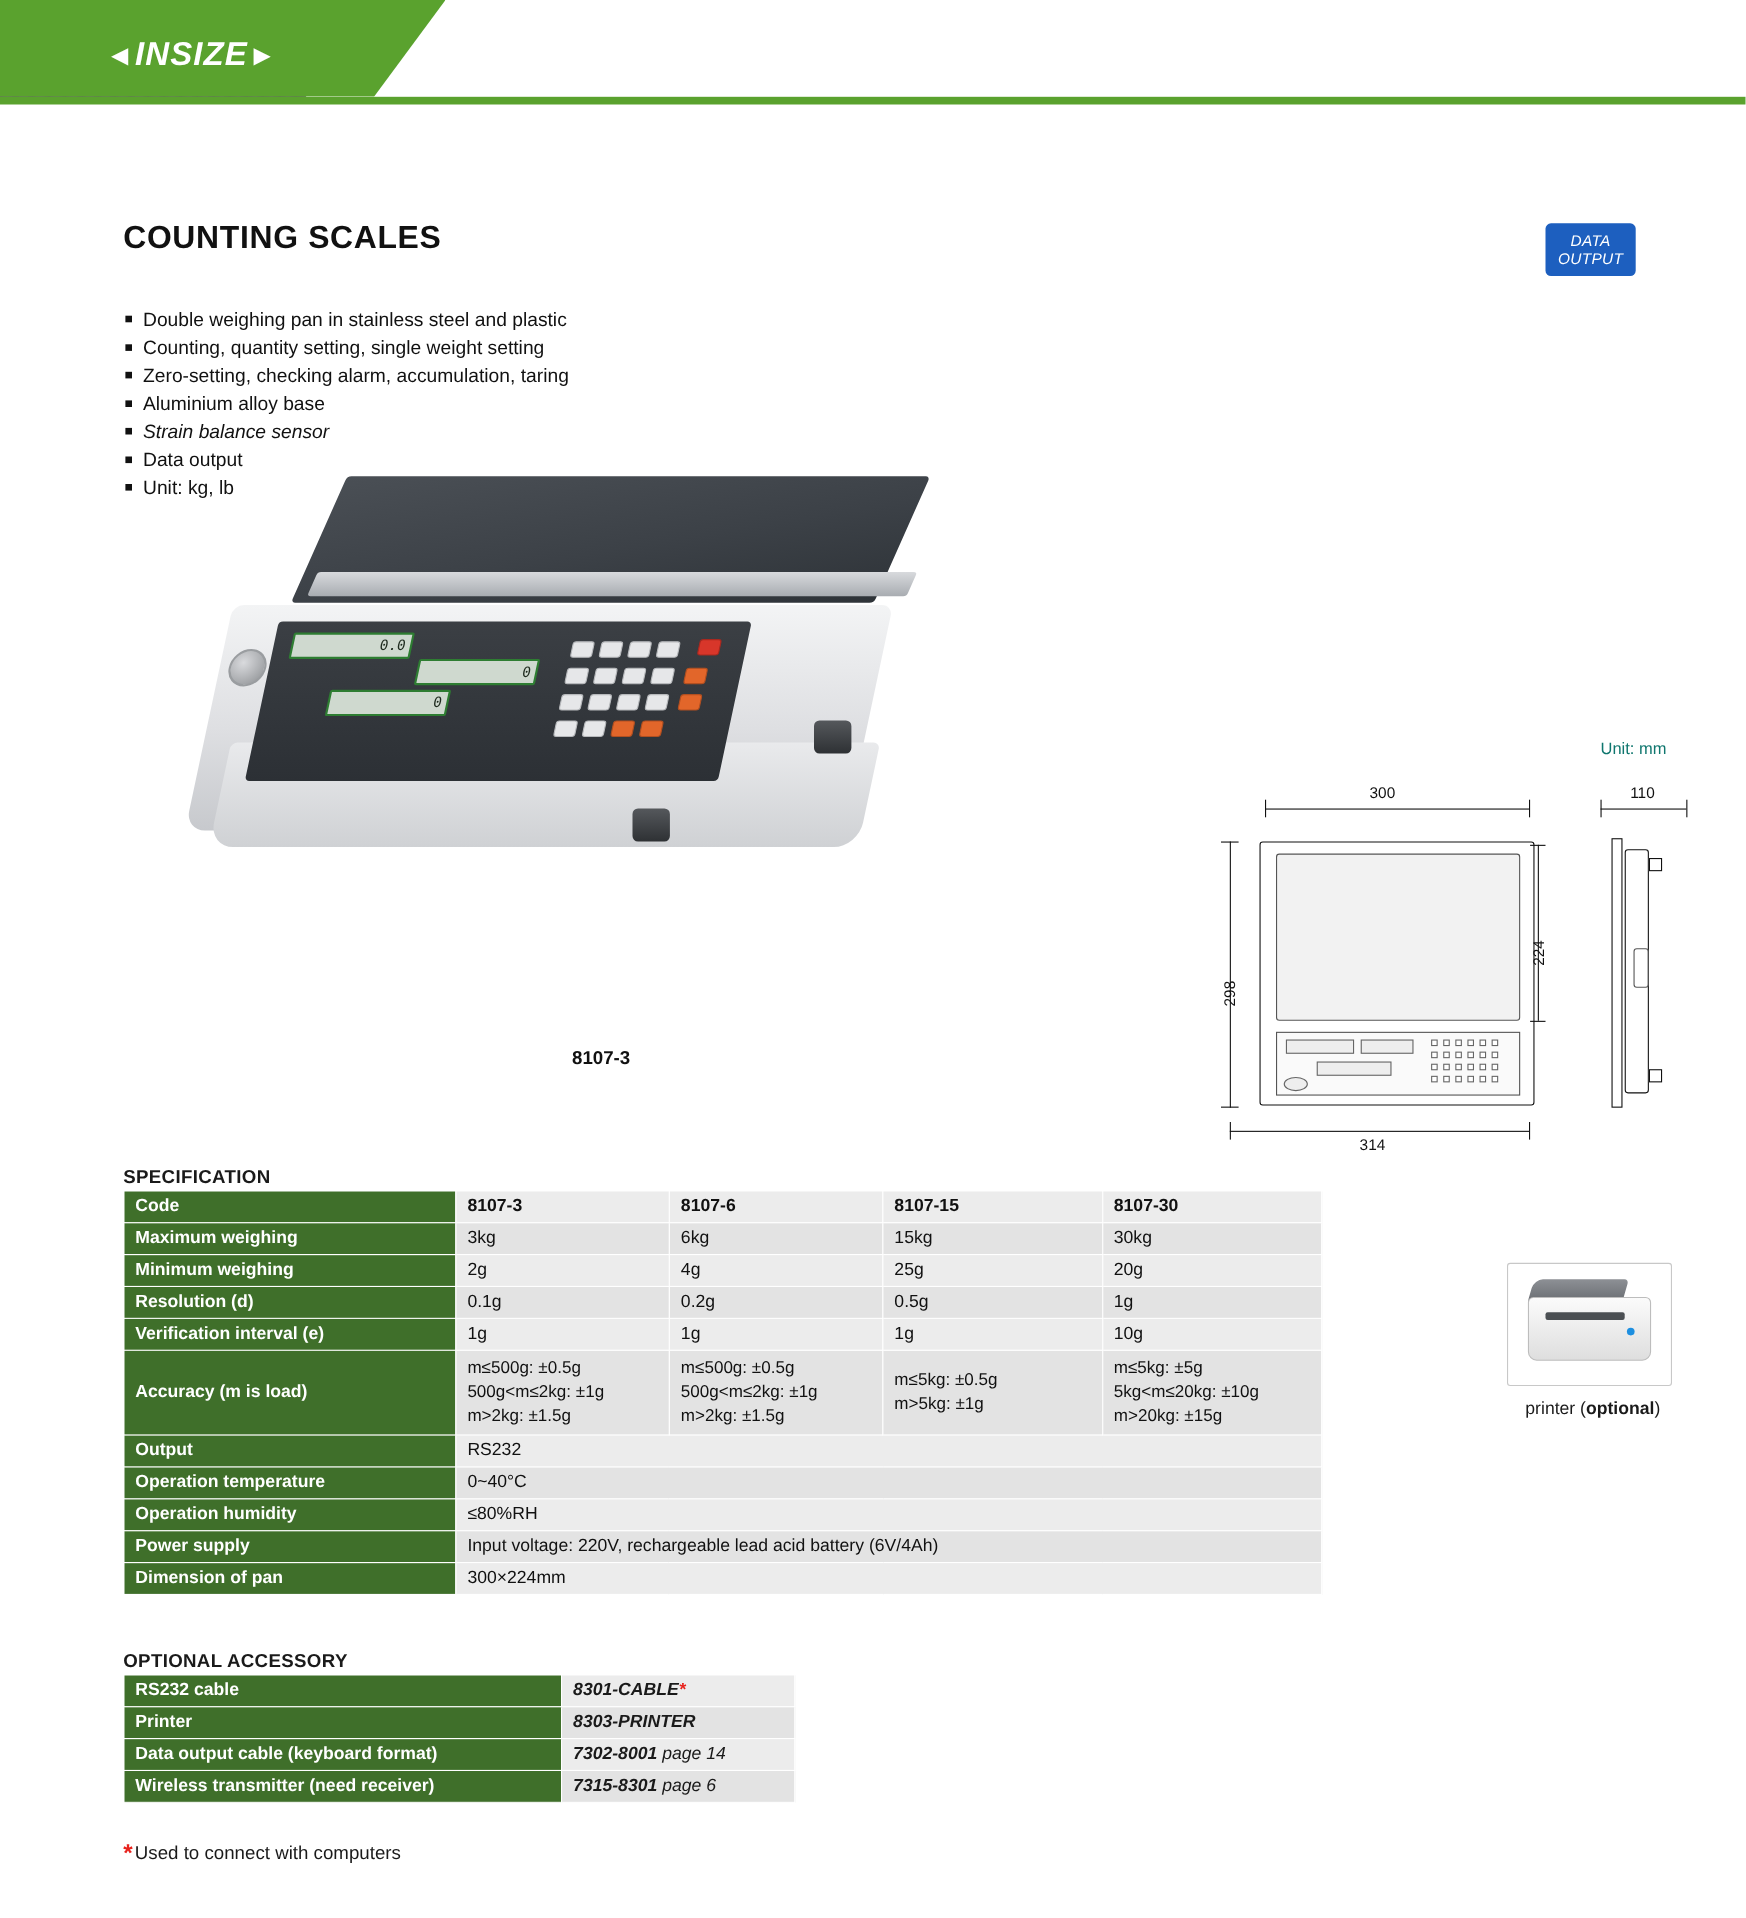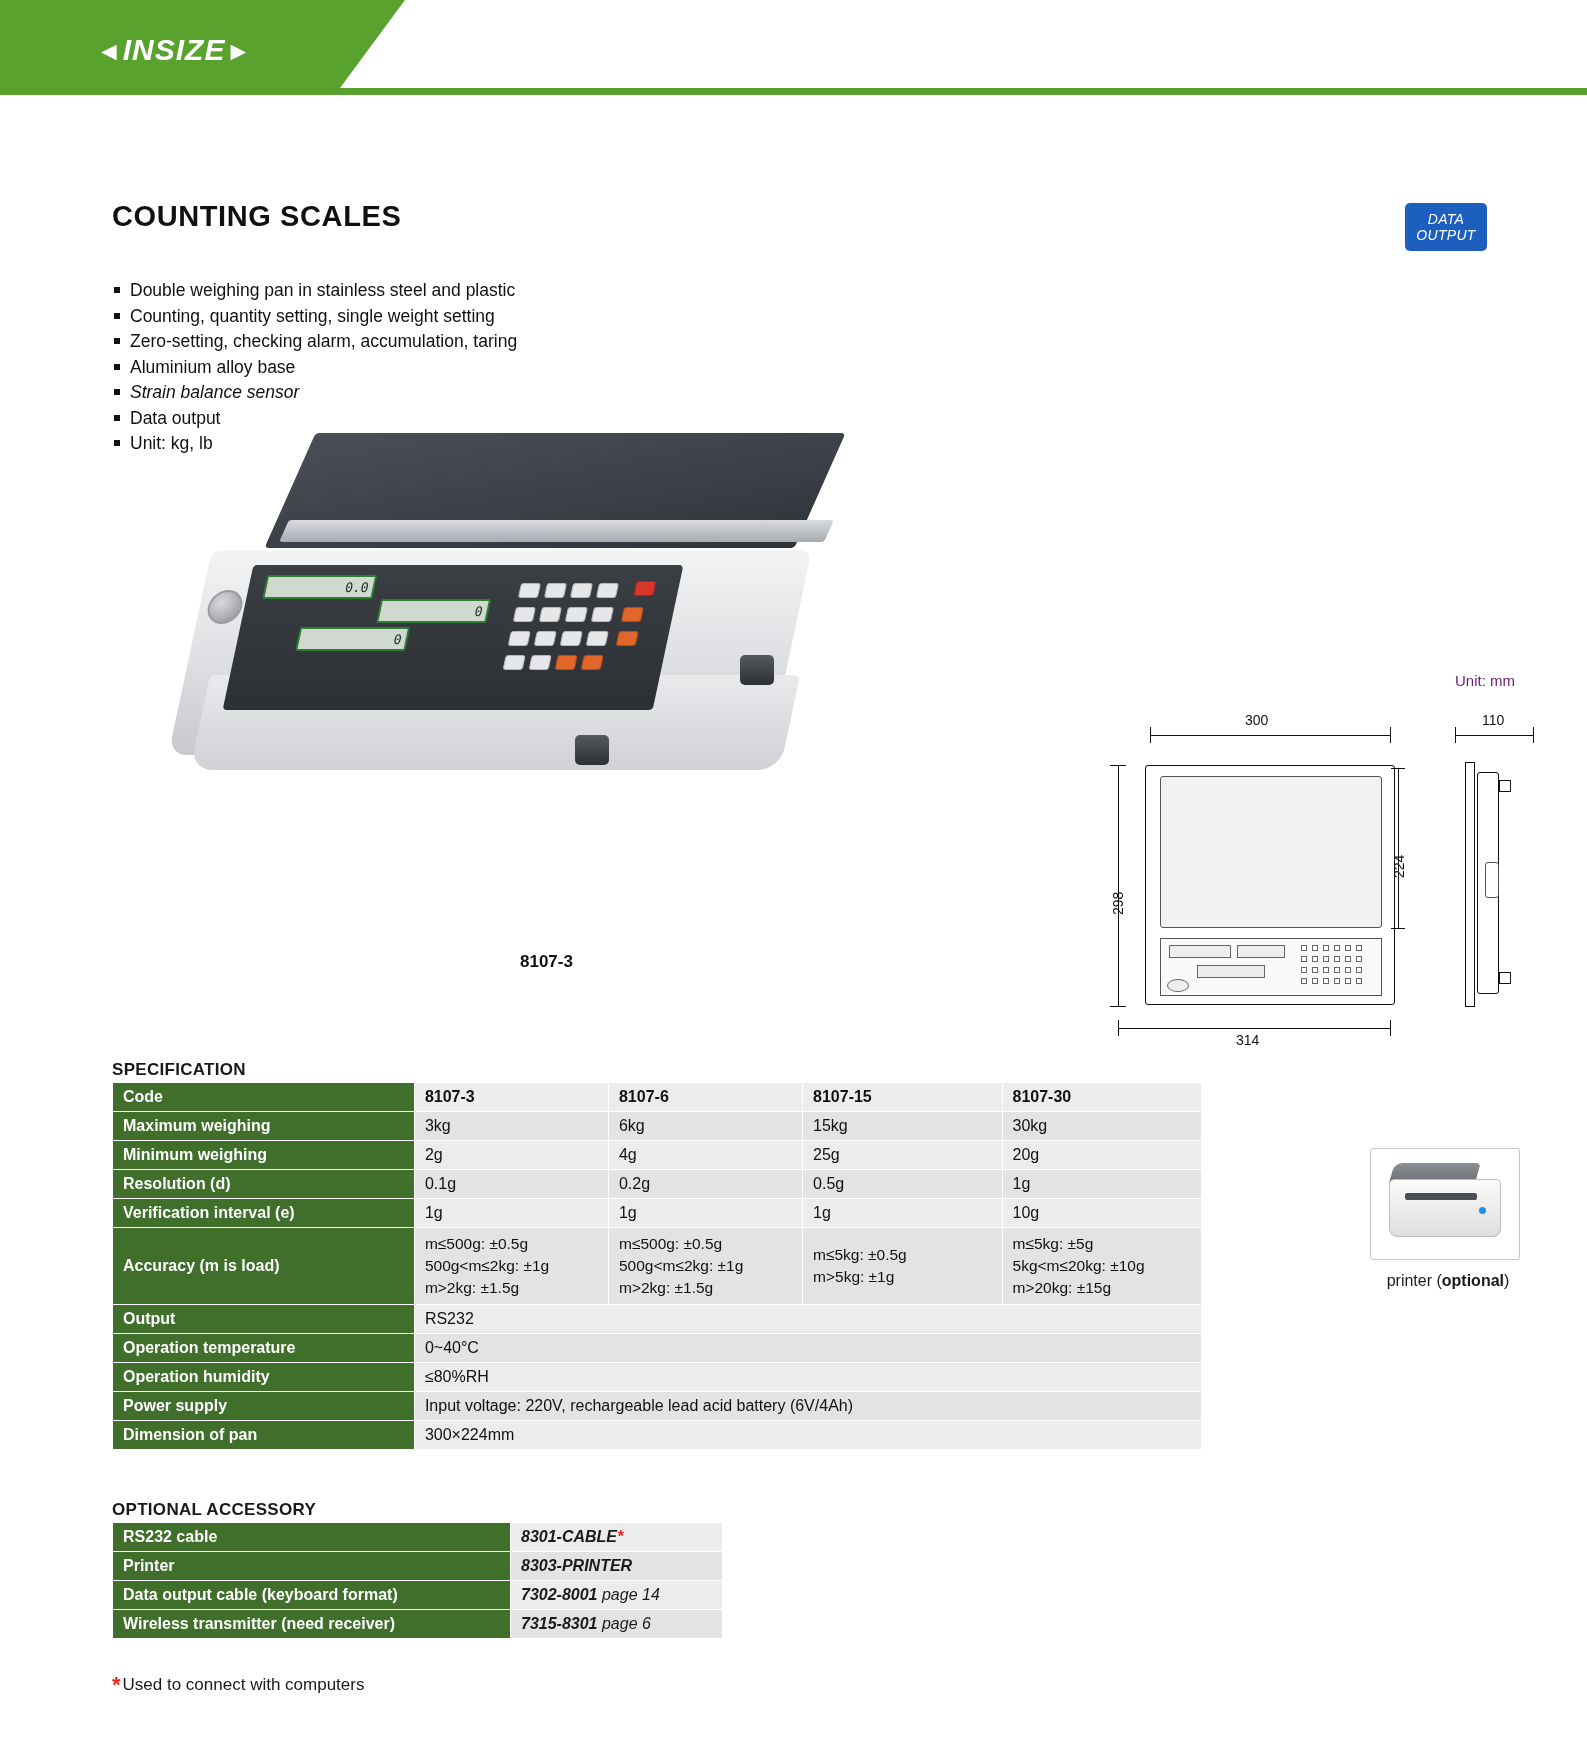--- a/index.html
+++ b/index.html
@@ -196,21 +196,21 @@
     position: absolute;
     left: 520px; top: 952px;
     font-size: 17px;
     font-weight: bold;
     color: #111;
   }
   .unit-mm {
     position: absolute;
     left: 1455px; top: 672px;
     font-size: 15px;
-    color: #701a75;
+    color: #0f766e;
   }
   .dimline { position:absolute; background:#111; }
   .dimtext {
     position: absolute;
     font-size: 14px;
     color: #111;
   }
   .dimtext.vert {
     transform: rotate(-90deg);
     transform-origin: left top;

